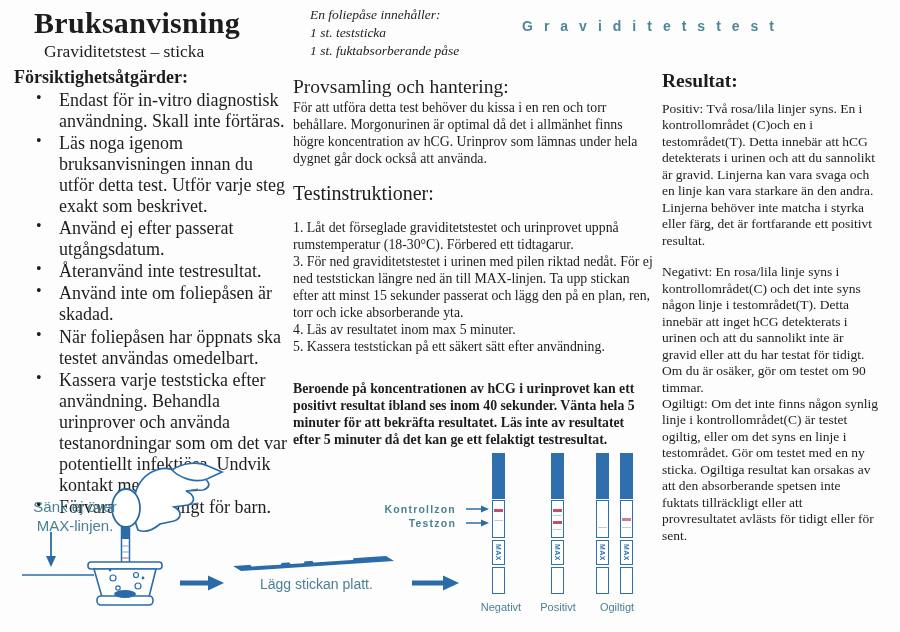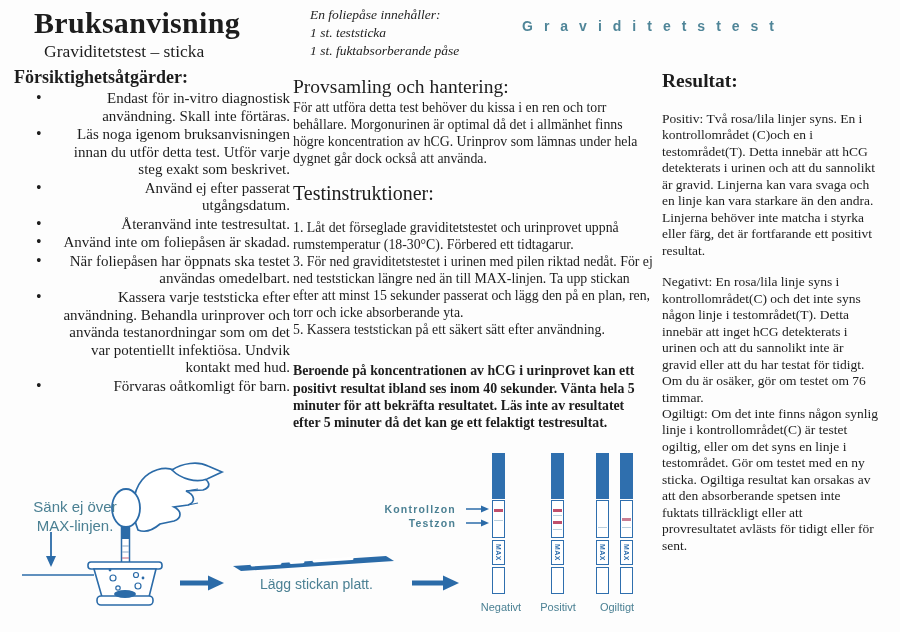--- a/index.html
+++ b/index.html
@@ -12,37 +12,37 @@
   .brand{
     position:absolute;top:18px;left:522px;width:350px;
     font-family:"Liberation Sans", sans-serif;font-size:14px;font-weight:bold;
     letter-spacing:11px;color:#4f8598;white-space:nowrap;
   }
   
   .col-left{position:absolute;left:14px;top:6px;width:276px;}
   .doc-title{font-size:30px;font-weight:bold;margin:0 0 0 20px;letter-spacing:.3px;}
   .doc-subtitle{font-size:17.5px;margin:1px 0 0 30px;}
   .precautions-heading{font-size:18px;font-weight:bold;margin:5px 0 2px 0;}
-  .precautions-list{list-style:none;margin:2px 0 0 0;padding:0;font-size:15px;line-height:1.17;text-align:right;}
+  .precautions-list{list-style:none;margin:2px 0 0 0;padding:0;font-size:18px;line-height:1.17;}
   .precautions-list li{position:relative;padding-left:45px;margin:0 0 1px 0;}
   .precautions-list li::before{content:"\2022";position:absolute;left:22px;top:-1px;font-size:16px;}
   
   .col-mid{position:absolute;left:293px;top:6px;width:362px;}
   .package-note{margin-left:17px;font-style:italic;font-size:13.5px;line-height:1.32;}
   .section-heading{font-size:19.5px;font-weight:normal;margin:0;}
   .sampling-heading{margin-top:17px;}
   .sampling-body{font-size:13.8px;line-height:1.22;margin-top:2px;width:358px;}
   .instructions-heading{margin-top:14px;font-size:20px;}
   .steps{font-size:13.8px;line-height:1.24;margin-top:14px;width:360px;}
   .warning{font-size:13.8px;font-weight:bold;line-height:1.24;margin-top:24px;width:342px;}
   
   .col-right{position:absolute;left:662px;top:70px;width:216px;}
   .results-heading{font-size:19.5px;font-weight:bold;margin:0;}
   .result-para{font-size:13.5px;line-height:1.22;margin:0;}
-  .result-positive{margin-top:19px;}
+  .result-positive{margin-top:9px;}
   .result-negative{margin-top:15px;}
   .result-invalid{}
   
   .diagram-svg{position:absolute;left:0;top:420px;width:900px;height:212px;}
   .diagram-label{
     position:absolute;font-family:"Liberation Sans", sans-serif;color:#4b8093;
   }
   .max-note{left:16px;top:498px;width:118px;font-size:15px;line-height:1.25;text-align:center;}
   .flat-note{left:260px;top:576px;width:140px;font-size:14px;}
   .zone-label{width:88px;text-align:right;font-size:10.5px;letter-spacing:1.2px;font-weight:bold;}
@@ -96,29 +96,30 @@
       <div>En foliepåse innehåller:</div>
       <div>1 st. teststicka</div>
       <div>1 st. fuktabsorberande påse</div>
     </div>
     <div class="section-heading sampling-heading">Provsamling och hantering:</div>
     <div class="sampling-body">För att utföra detta test behöver du kissa i en ren och torr behållare.  Morgonurinen är optimal då det i allmänhet finns högre koncentration av hCG. Urinprov som lämnas under hela dygnet går dock också att använda.</div>
     <div class="section-heading instructions-heading">Testinstruktioner:</div>
     <div class="steps">
       <div>1. Låt det förseglade graviditetstestet och urinprovet uppnå rumstemperatur (18-30°C). Förbered ett tidtagarur.</div>
       <div>3. För ned graviditetstestet i urinen med pilen riktad nedåt. För ej ned teststickan längre ned än till MAX-linjen. Ta upp stickan efter att minst 15 sekunder passerat och lägg den på en plan, ren, torr och icke absorberande yta.</div>
+      <div>4. Läs av resultatet inom max 5 minuter.</div>
       <div>5. Kassera teststickan på ett säkert sätt efter användning.</div>
     </div>
     <div class="warning">Beroende på koncentrationen av hCG i urinprovet kan ett positivt resultat ibland ses inom 40 sekunder. Vänta hela 5 minuter för att bekräfta resultatet. Läs inte av resultatet efter 5 minuter då det kan ge ett felaktigt testresultat.</div>
   </div>
 
   <div class="col-right">
     <div class="results-heading">Resultat:</div>
     <p class="result-para result-positive">Positiv: Två rosa/lila linjer syns. En i kontrollområdet (C)och en i testområdet(T).  Detta innebär att hCG detekterats i urinen och att du sannolikt är gravid. Linjerna kan vara svaga och en linje kan vara starkare än den andra. Linjerna behöver inte matcha i styrka eller färg, det är fortfarande ett positivt resultat.</p>
-    <p class="result-para result-negative">Negativt: En rosa/lila linje syns i kontrollområdet(C) och det inte syns någon linje i testområdet(T). Detta innebär att inget hCG detekterats i urinen och att du sannolikt inte är gravid eller att du har testat för tidigt. Om du är osäker, gör om testet om 76 timmar.</p>
+    <p class="result-para result-negative">Negativt: En rosa/lila linje syns i kontrollområdet(C) och det inte syns någon linje i testområdet(T). Detta innebär att inget hCG detekterats i urinen och att du sannolikt inte är gravid eller att du har testat för tidigt. Om du är osäker, gör om testet om 90 timmar.</p>
     <p class="result-para result-invalid">Ogiltigt: Om det inte finns någon synlig linje i kontrollområdet(C) är testet ogiltig, eller om det syns en linje i testområdet. Gör om testet med en ny sticka. Ogiltiga resultat kan orsakas av att den absorberande spetsen inte fuktats tillräckligt eller att provresultatet avlästs för tidigt eller för sent.</p>
   </div>
 
   <svg class="diagram-svg" viewBox="0 420 900 212" aria-hidden="true">
 
     <line x1="22" y1="575" x2="94" y2="575" stroke="#2b6ba8" stroke-width="1.6"></line>
 
     <g>
       <line x1="51" y1="532" x2="51" y2="557" stroke="#2b6ba8" stroke-width="1.8"></line>
       <polygon points="46,556 56,556 51,567" fill="#2b6ba8"></polygon>

